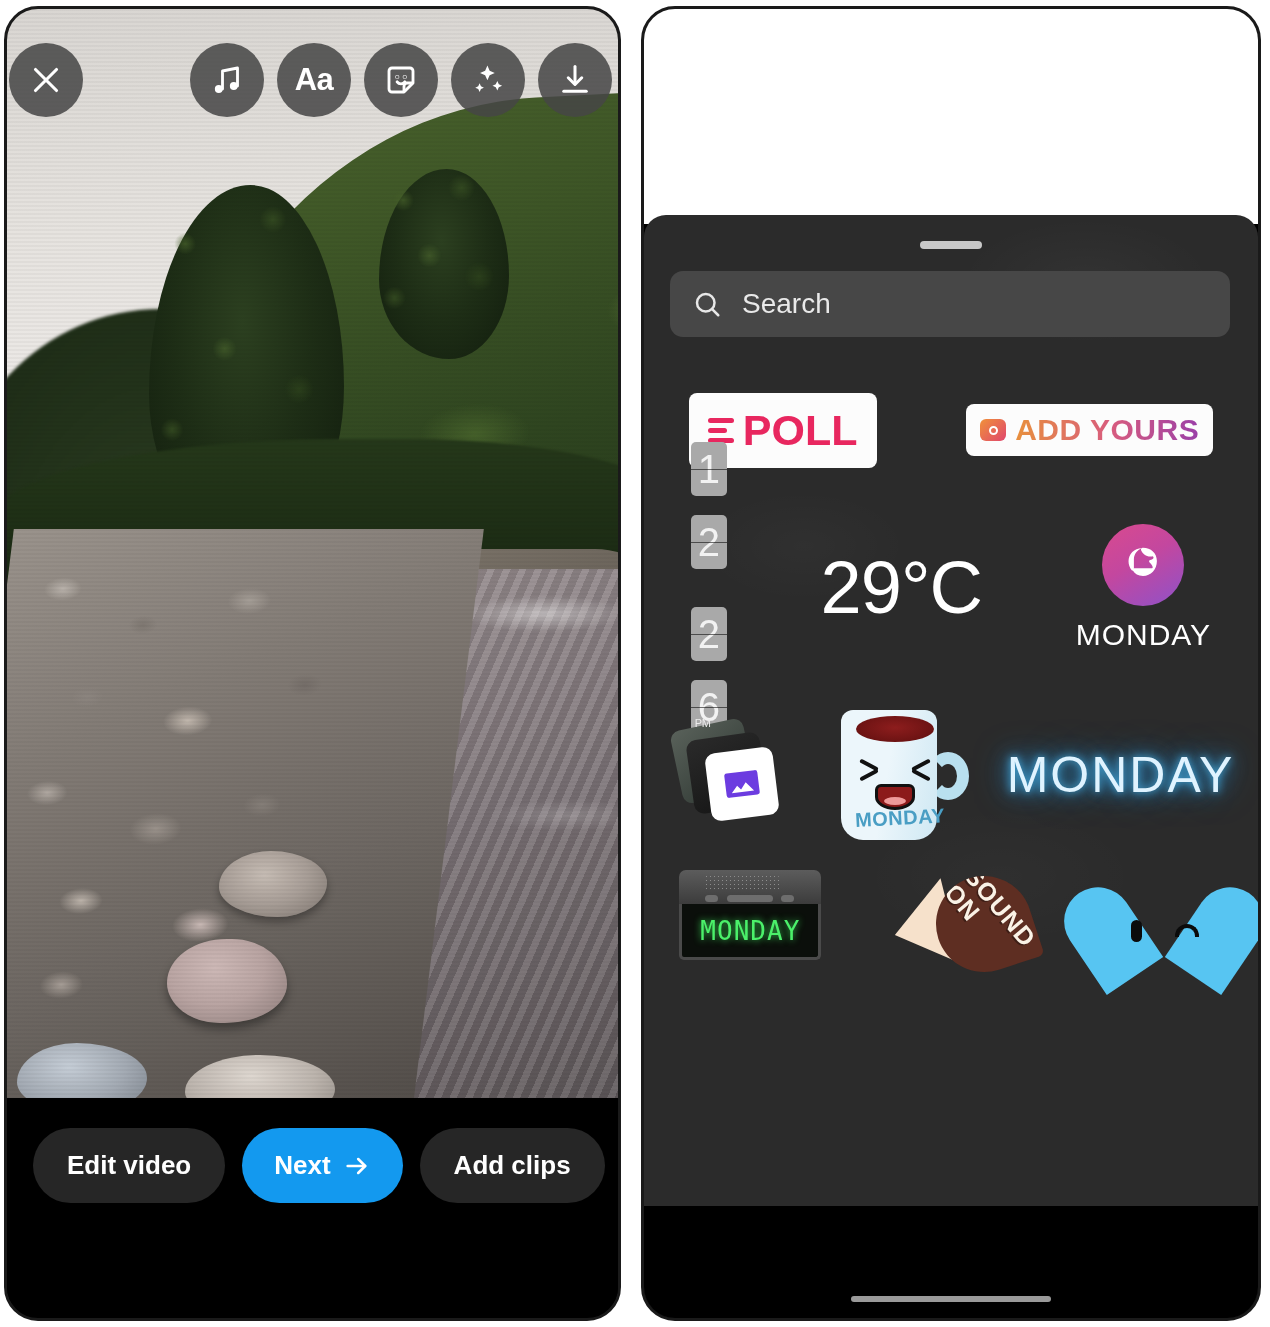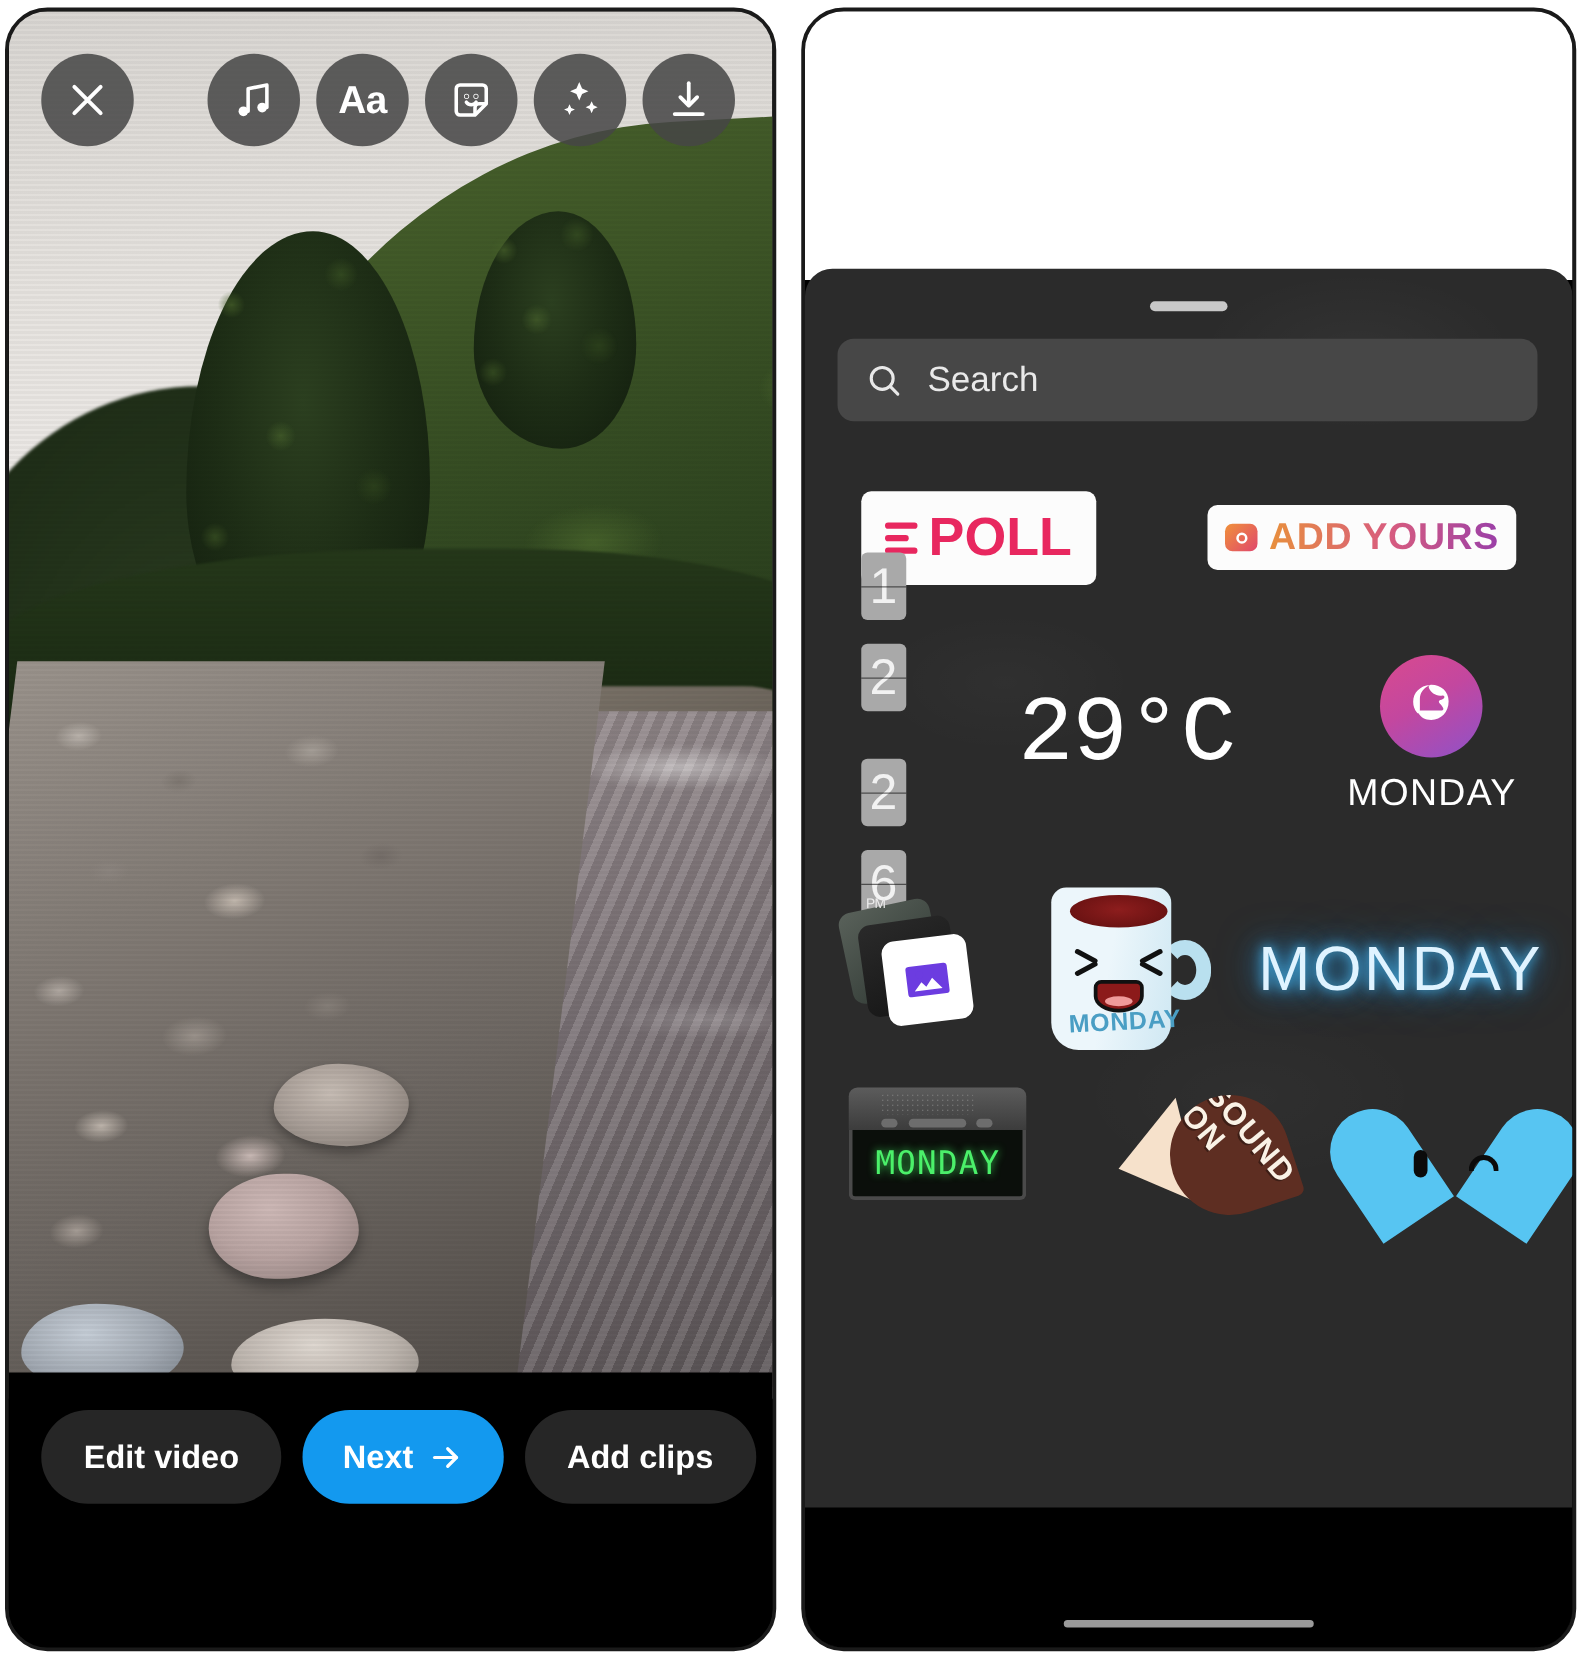--- a/index.html
+++ b/index.html
@@ -159,21 +159,21 @@
   }
   .video-grain {
     position: absolute; inset: 0;
     background: repeating-linear-gradient(0deg, rgba(0,0,0,.035) 0 2px, transparent 2px 4px);
     pointer-events: none;
   }
 
   
   .video-toolbar {
     position: absolute; left: 0; top: 34px; width: 100%;
-    display: flex; align-items: flex-start; padding: 0 26px; gap: 0;
+    display: flex; align-items: flex-start; padding: 0 2px; gap: 0;
   }
   .tb-btn {
     width: 74px; height: 74px; border-radius: 50%;
     background: rgba(70,70,70,.86);
     display: flex; align-items: center; justify-content: center;
     color: #fff; flex: none;
   }
   .tb-spacer { flex: 1 1 auto; }
   .tb-group { display: flex; gap: 13px; margin-right: 4px; }
   .tb-btn svg { width: 36px; height: 36px; display: block; }
@@ -310,21 +310,21 @@
   .flip-digit::after {
     content: ""; position: absolute; left: 0; right: 0; top: 50%; height: 1px; background: rgba(0,0,0,.55);
   }
   .flip-gap { width: 11px; }
   .flip-ampm {
     position: absolute; left: 4px; bottom: 5px; z-index: 2;
     font-size: 11px; color: #ededed; letter-spacing: -.5px;
   }
   .temp {
     color: #fff; font-size: 74px; font-weight: 400; letter-spacing: -1px; line-height: 1;
-    font-family: Liberation Mono, monospace;
+    font-family: Liberation Sans, sans-serif;
   }
   .avatar-circle {
     width: 82px; height: 82px; border-radius: 50%;
     background: linear-gradient(150deg, #d94a8e 0%, #c3479f 45%, #8e52c9 100%);
     display: flex; align-items: center; justify-content: center;
   }
   .avatar-circle svg { width: 46px; height: 46px; }
   .avatar-label {
     color: #fff; font-size: 30px; font-weight: 400; letter-spacing: 1px; margin-top: 12px;
     font-family: "Liberation Sans Narrow", "Liberation Sans", sans-serif;

